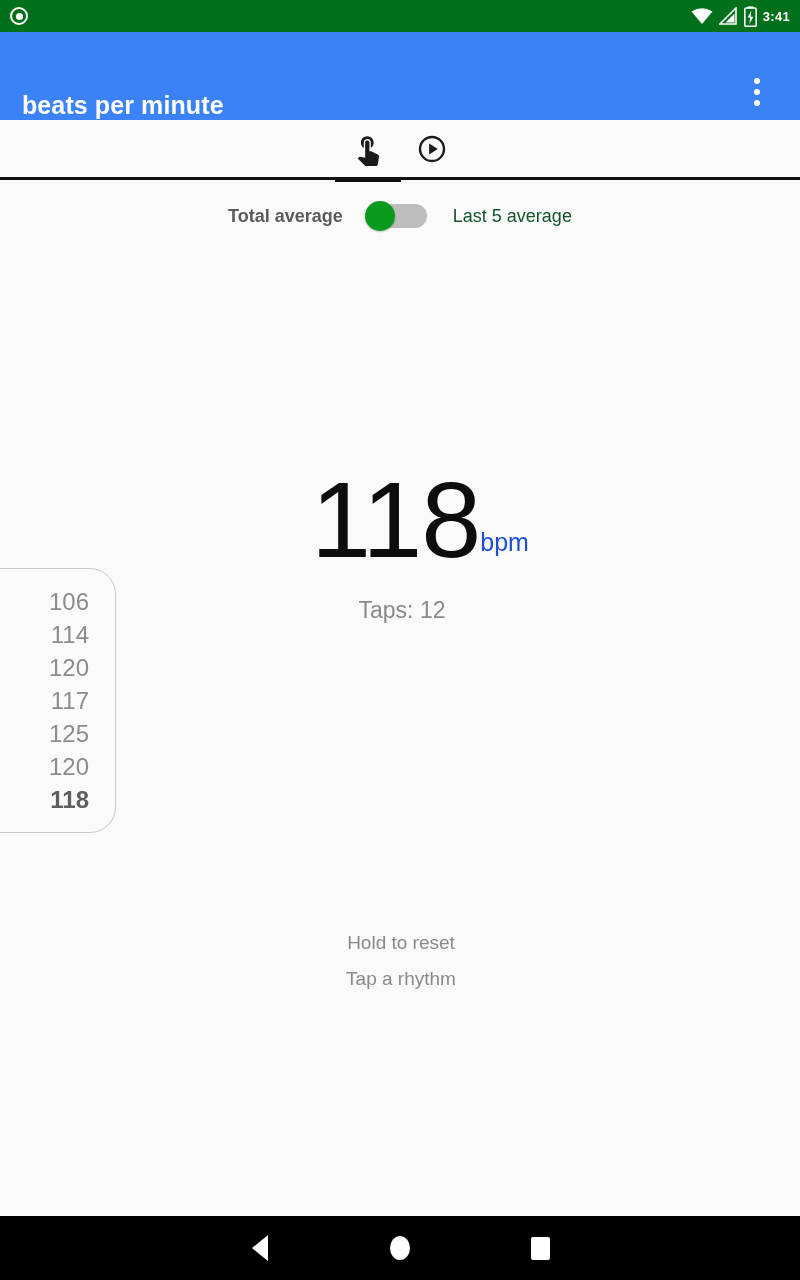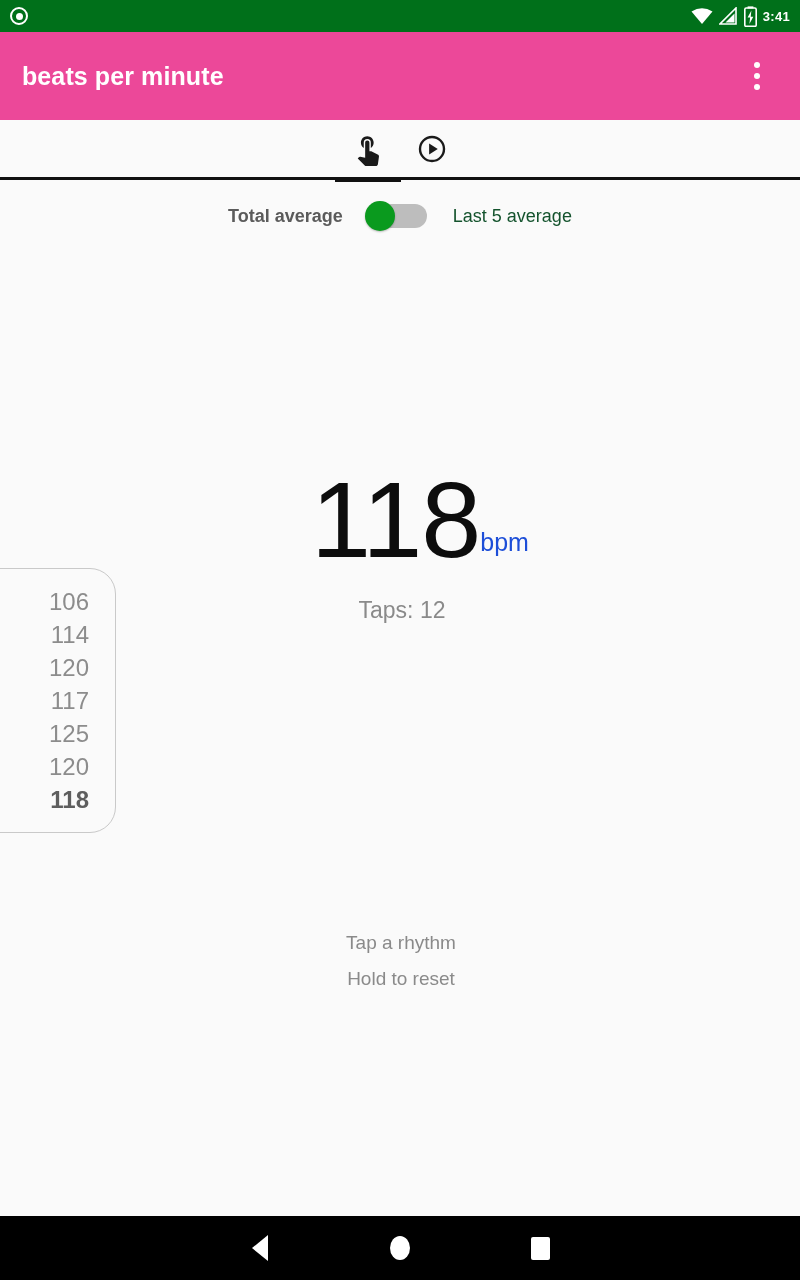--- a/index.html
+++ b/index.html
@@ -30,22 +30,22 @@
   .wifi-ico{ display:block; }
   .signal-ico{ display:block; }
   .batt-ico{ display:block; }
   .clock{
     color:#ffffff; font-size:13px; font-weight:600;
     letter-spacing:.3px; line-height:1;
   }
 
   
   .app-bar{
-    height:88px; width:800px; background:#ec4899;
-    display:flex; align-items:center;
+    height:88px; width:800px; background:#3b82f6;
+    display:flex; align-items:flex-end;
     padding:0 20px 0 22px;
   }
   .app-title{
     color:#ffffff; font-size:25px; font-weight:600;
     letter-spacing:.1px;
   }
   .overflow-btn{
     margin-left:auto; width:46px; height:56px;
     display:flex; flex-direction:column; align-items:center; justify-content:center;
     gap:5px; cursor:pointer;
@@ -246,22 +246,22 @@
   <div class="history-item">106</div>
   <div class="history-item">114</div>
   <div class="history-item">120</div>
   <div class="history-item">117</div>
   <div class="history-item">125</div>
   <div class="history-item">120</div>
   <div class="history-item current">118</div>
 </div>
 
 <div class="hints">
+  <div class="hint">Hold to reset</div>
   <div class="hint">Tap a rhythm</div>
-  <div class="hint">Hold to reset</div>
 </div>
 
 <div class="nav-bar">
   <div class="spacer-l"></div>
   <div class="nav-btn">
     <span class="nav-back"></span>
   </div>
   <div class="nav-btn">
     <span class="nav-home"></span>
   </div>

